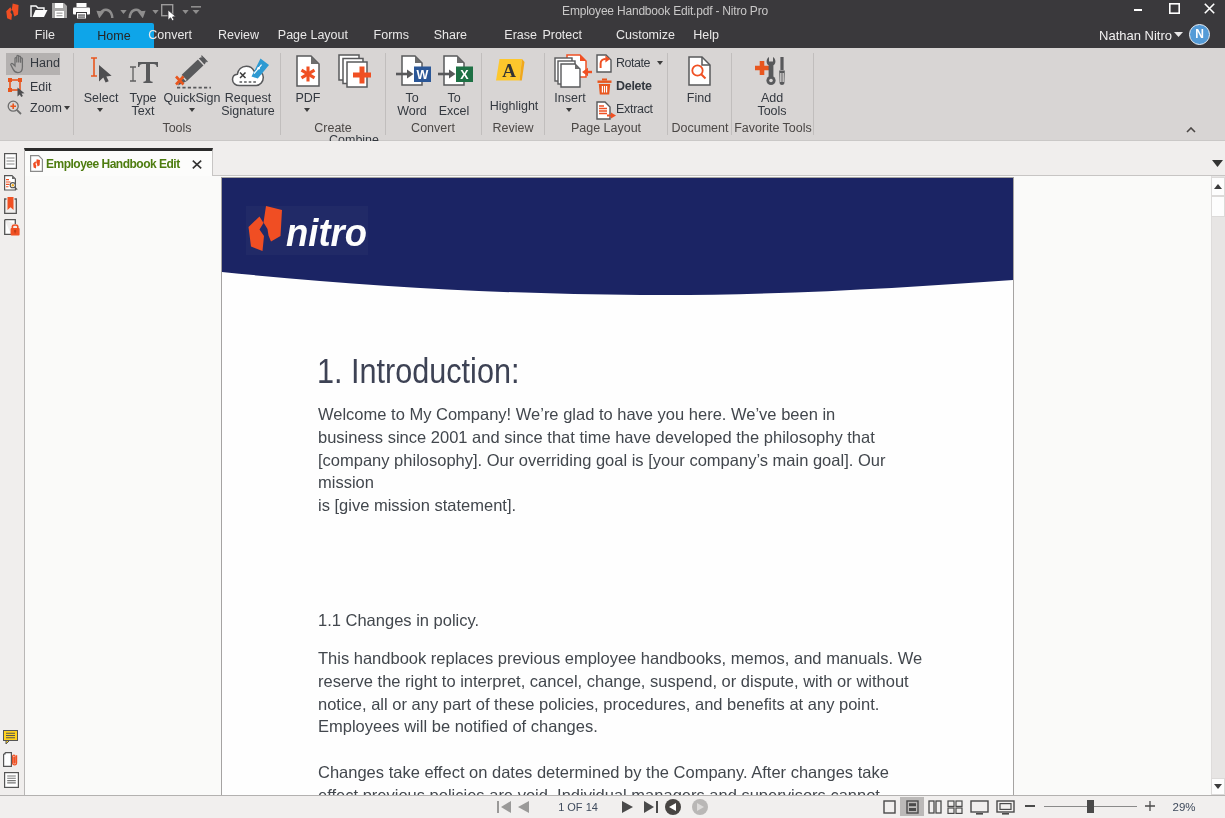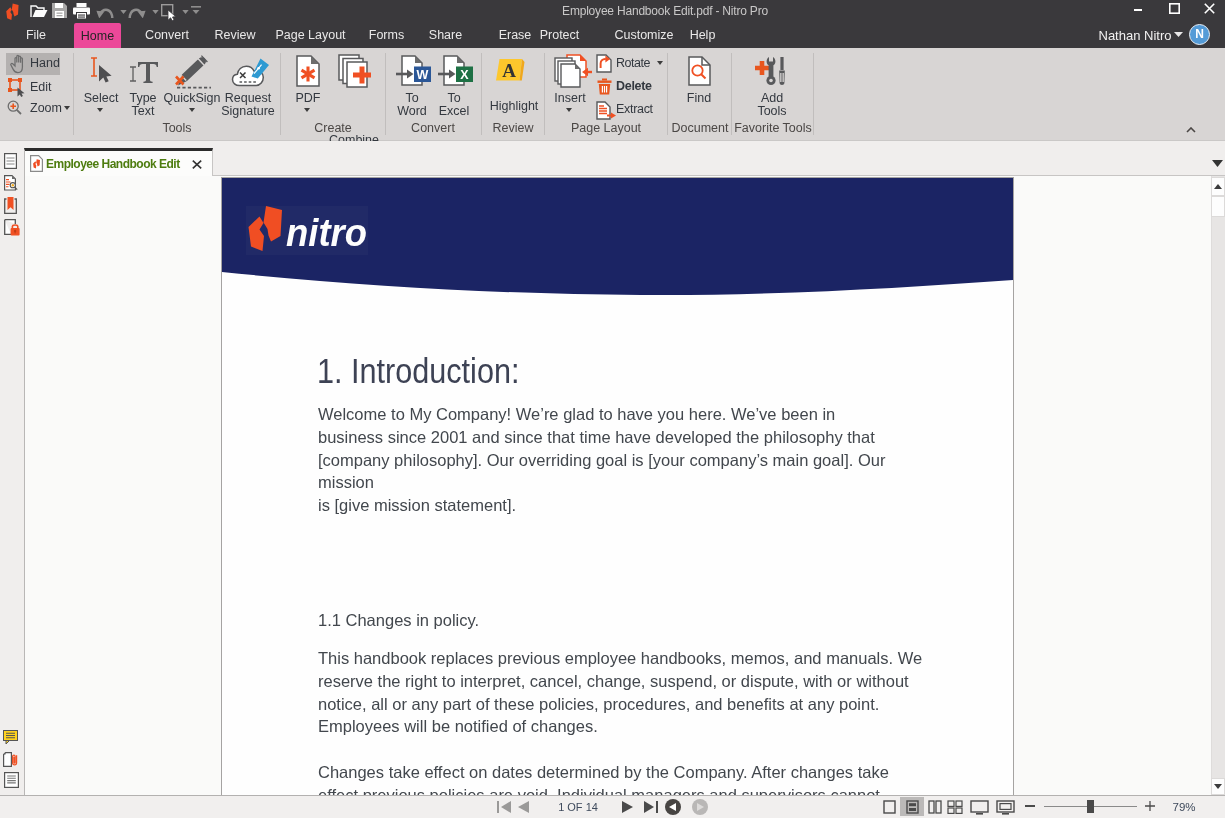--- a/index.html
+++ b/index.html
@@ -2,22 +2,22 @@
 <html><head>
 <meta charset="utf-8">
 <style>
   * { margin:0; padding:0; box-sizing:border-box; }
   html,body { width:1225px; height:818px; overflow:hidden; }
   body { font-family:"Liberation Sans", sans-serif; position:relative; background:#fafaf9; }
   .abs { position:absolute; }
   
   #titlebar { left:0; top:0; width:1225px; height:22px; background:#3a393c; }
   #menurow { left:0; top:22px; width:1225px; height:26px; background:#3a393c; }
-  .menuitem { position:absolute; top:22px; height:26px; line-height:27px; color:#e9e8e8; font-size:12.5px; text-align:center; }
-  #hometab { position:absolute; left:74px; top:23px; width:47px; height:25px; background:#ec4899; border-radius:2px 2px 0 0; color:#262626; font-size:12.5px; text-align:center; line-height:26px; }
+  .menuitem { position:absolute; top:22px; height:26px; line-height:27px; color:#e9e8e8; font-size:12.5px; text-align:right; }
+  #hometab { position:absolute; left:74px; top:23px; width:80px; height:25px; background:#0ea5e9; border-radius:2px 2px 0 0; color:#262626; font-size:12.5px; text-align:center; line-height:26px; }
   #wintitle { position:absolute; left:480px; top:0px; width:370px; height:22px; line-height:23px; color:#c9c8c8; font-size:12px; letter-spacing:-0.2px; text-align:center; }
   
   #ribbon { left:0; top:48px; width:1225px; height:93px; background:#d8d5d4; border-bottom:1px solid #cac8c7; }
   .rsep { position:absolute; top:53px; width:1px; height:82px; background:#c1bebd; }
   .rlabel { position:absolute; font-size:12.5px; line-height:13.4px; color:#33383f; text-align:center; white-space:nowrap; }
   .glabel { position:absolute; top:121px; font-size:12.5px; color:#4b4745; text-align:center; white-space:nowrap; }
   .darr { position:absolute; width:0; height:0; border-left:3.5px solid transparent; border-right:3.5px solid transparent; border-top:4px solid #3c3c3c; }
   
   #tabstrip { left:0; top:141px; width:1225px; height:35px; background:#f0eeed; border-bottom:1px solid #c7c5c4; }
   #doctab { position:absolute; left:24px; top:148px; width:189px; height:29px; background:#fcfcfb; border-top:3px solid #2b2b2b; border-left:1px solid #c7c5c4; border-right:1px solid #c7c5c4; }
@@ -429,13 +429,13 @@
   <rect x="1" y="1" width="17" height="11" fill="none" stroke="#4a4a4a" stroke-width="1.4"></rect>
   <rect x="4" y="3.6" width="11" height="5.8" fill="none" stroke="#4a4a4a" stroke-width="1.2"></rect>
   <rect x="6" y="13" width="7" height="1.6" fill="#4a4a4a"></rect>
 </svg>
 <div class="abs" style="left:1025px;top:805px;width:10px;height:1.6px;background:#4a4a4a;"></div>
 <div class="abs" style="left:1044px;top:806px;width:93px;height:1.4px;background:#8a8a8a;"></div>
 <div class="abs" style="left:1087px;top:800px;width:7px;height:13px;background:#4a4a4a;"></div>
 <svg class="abs" style="left:1145px;top:801px;" width="10" height="10" viewBox="0 0 11 11">
     <path stroke="#4a4a4a" stroke-width="1.4" d="M5.5,0 L5.5,11 M0,5.5 L11,5.5"></path>
   </svg>
-<div class="abs" style="left:1164px;top:801px;width:40px;font-size:11.5px;color:#3e4a5c;text-align:center;">79%</div>
+<div class="abs" style="left:1164px;top:801px;width:40px;font-size:11.5px;color:#3e4a5c;text-align:center;">29%</div>
 
 </body></html>

